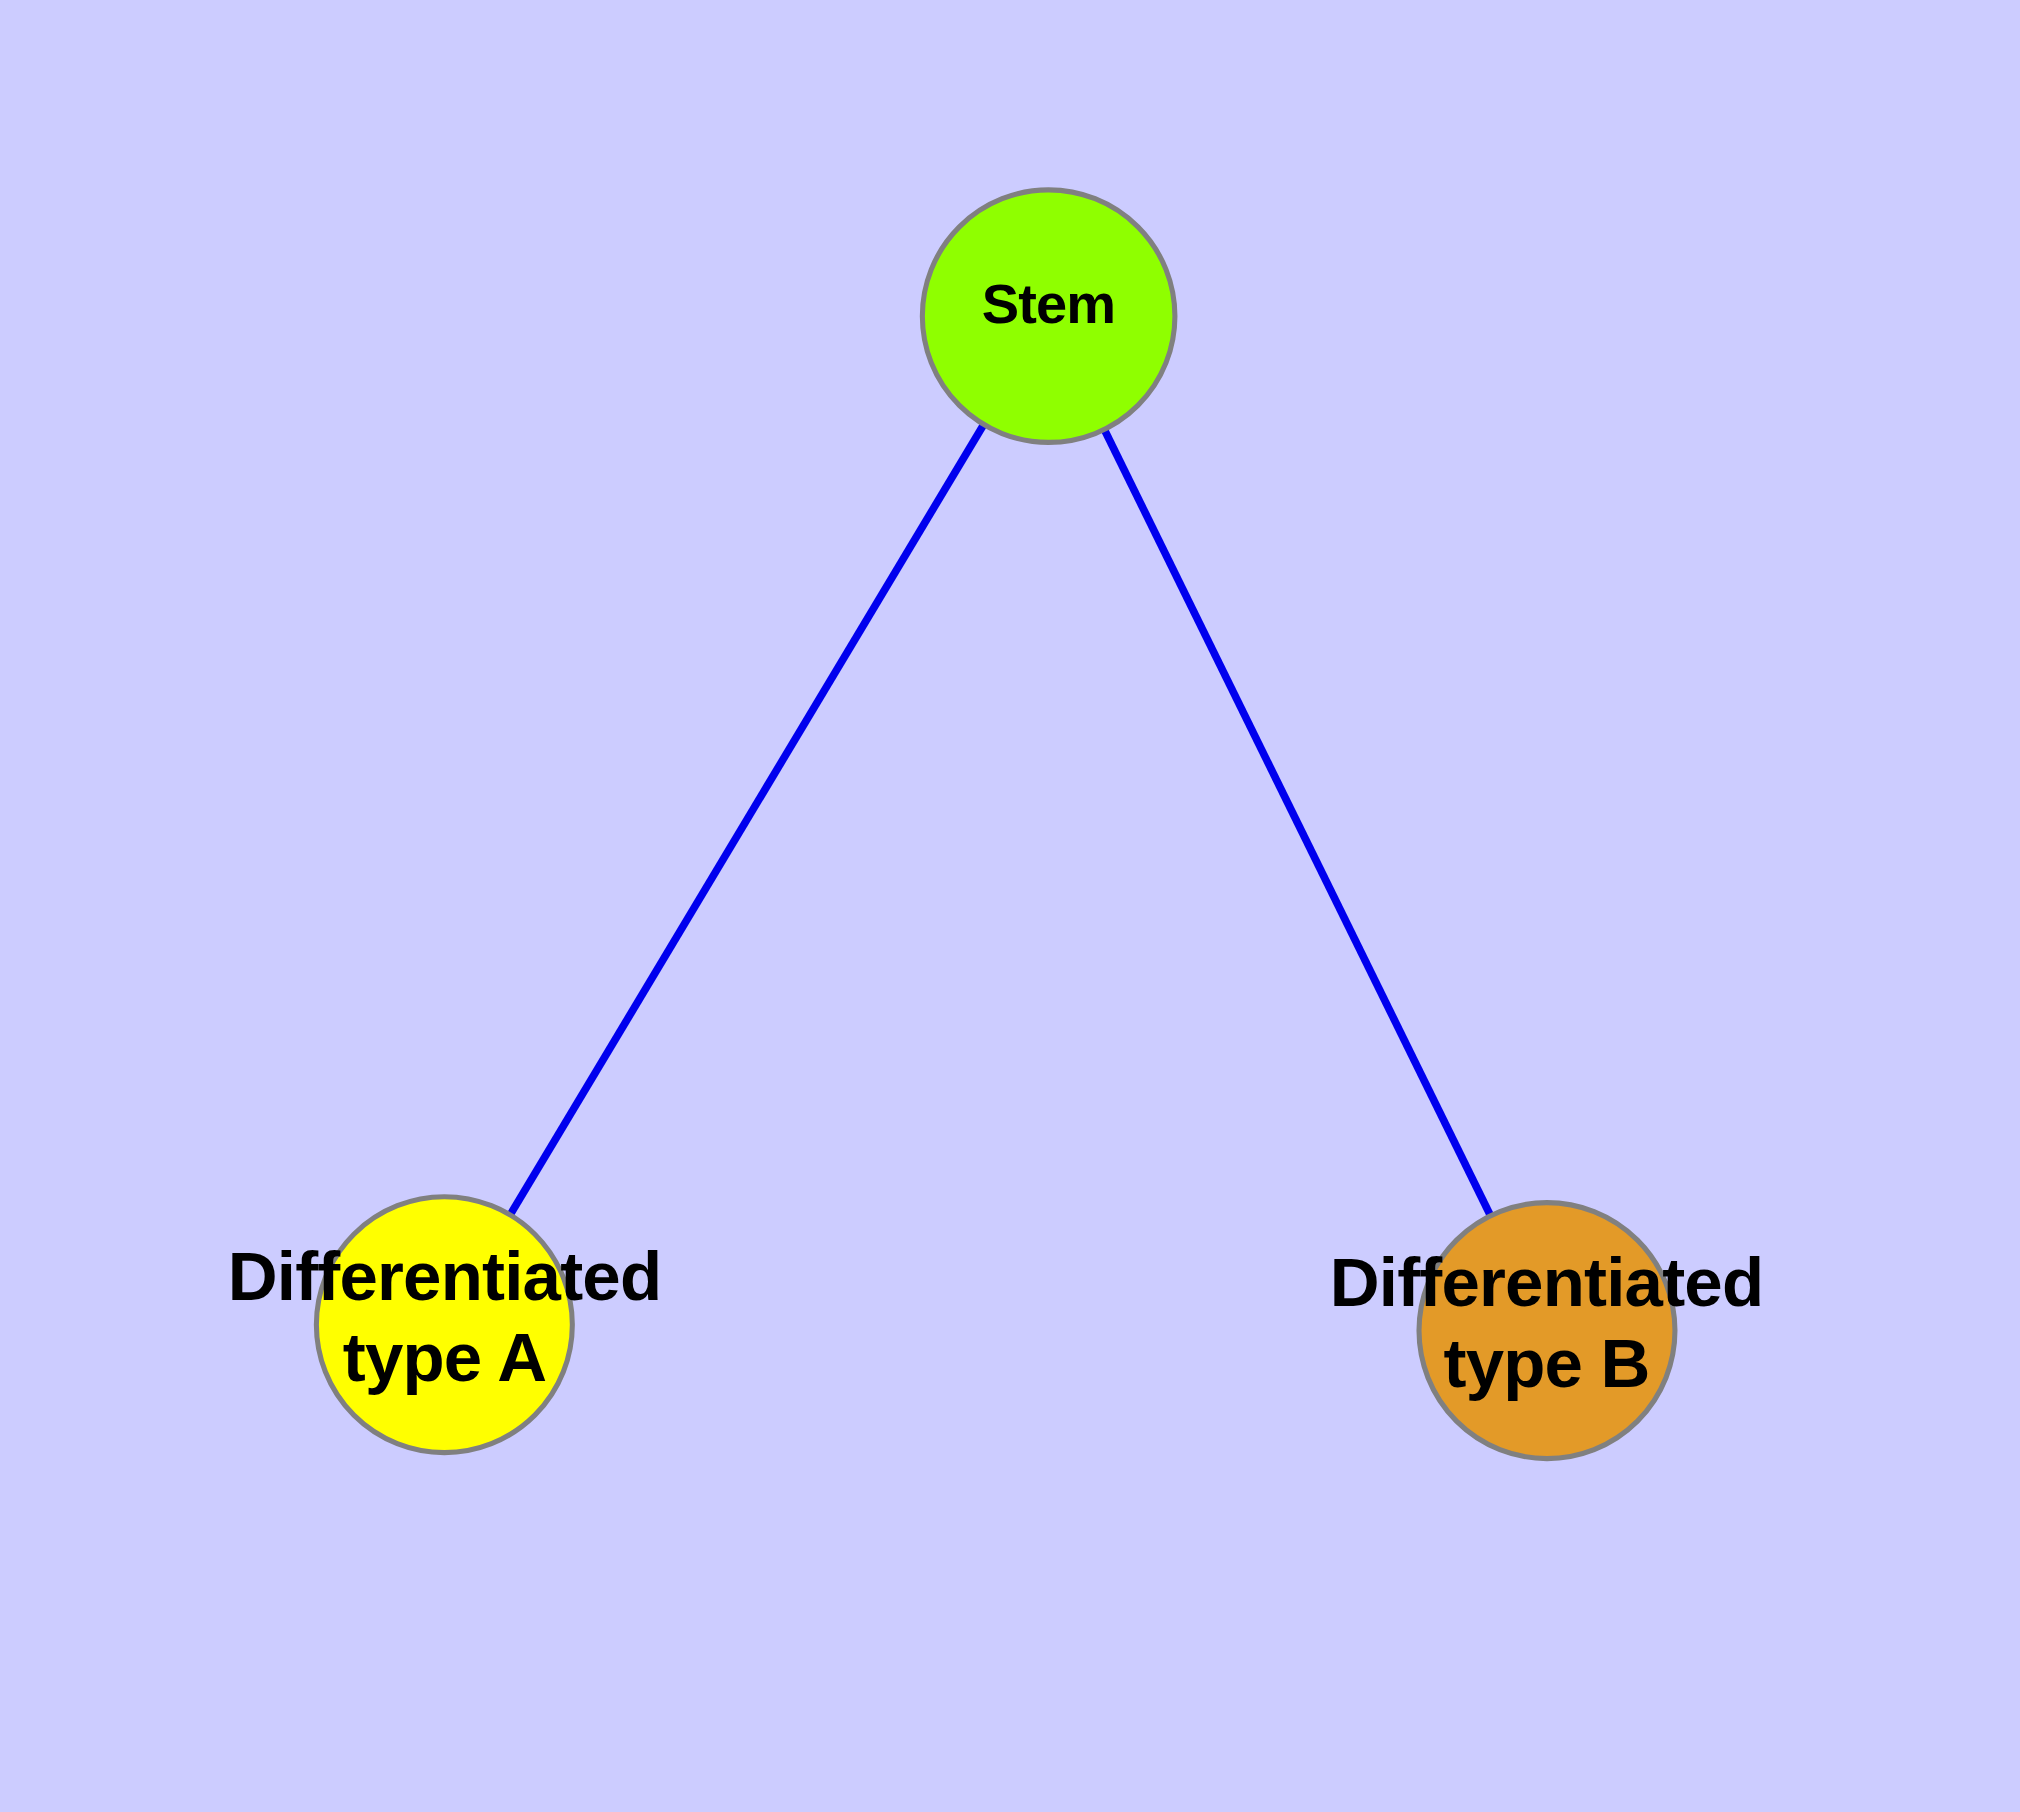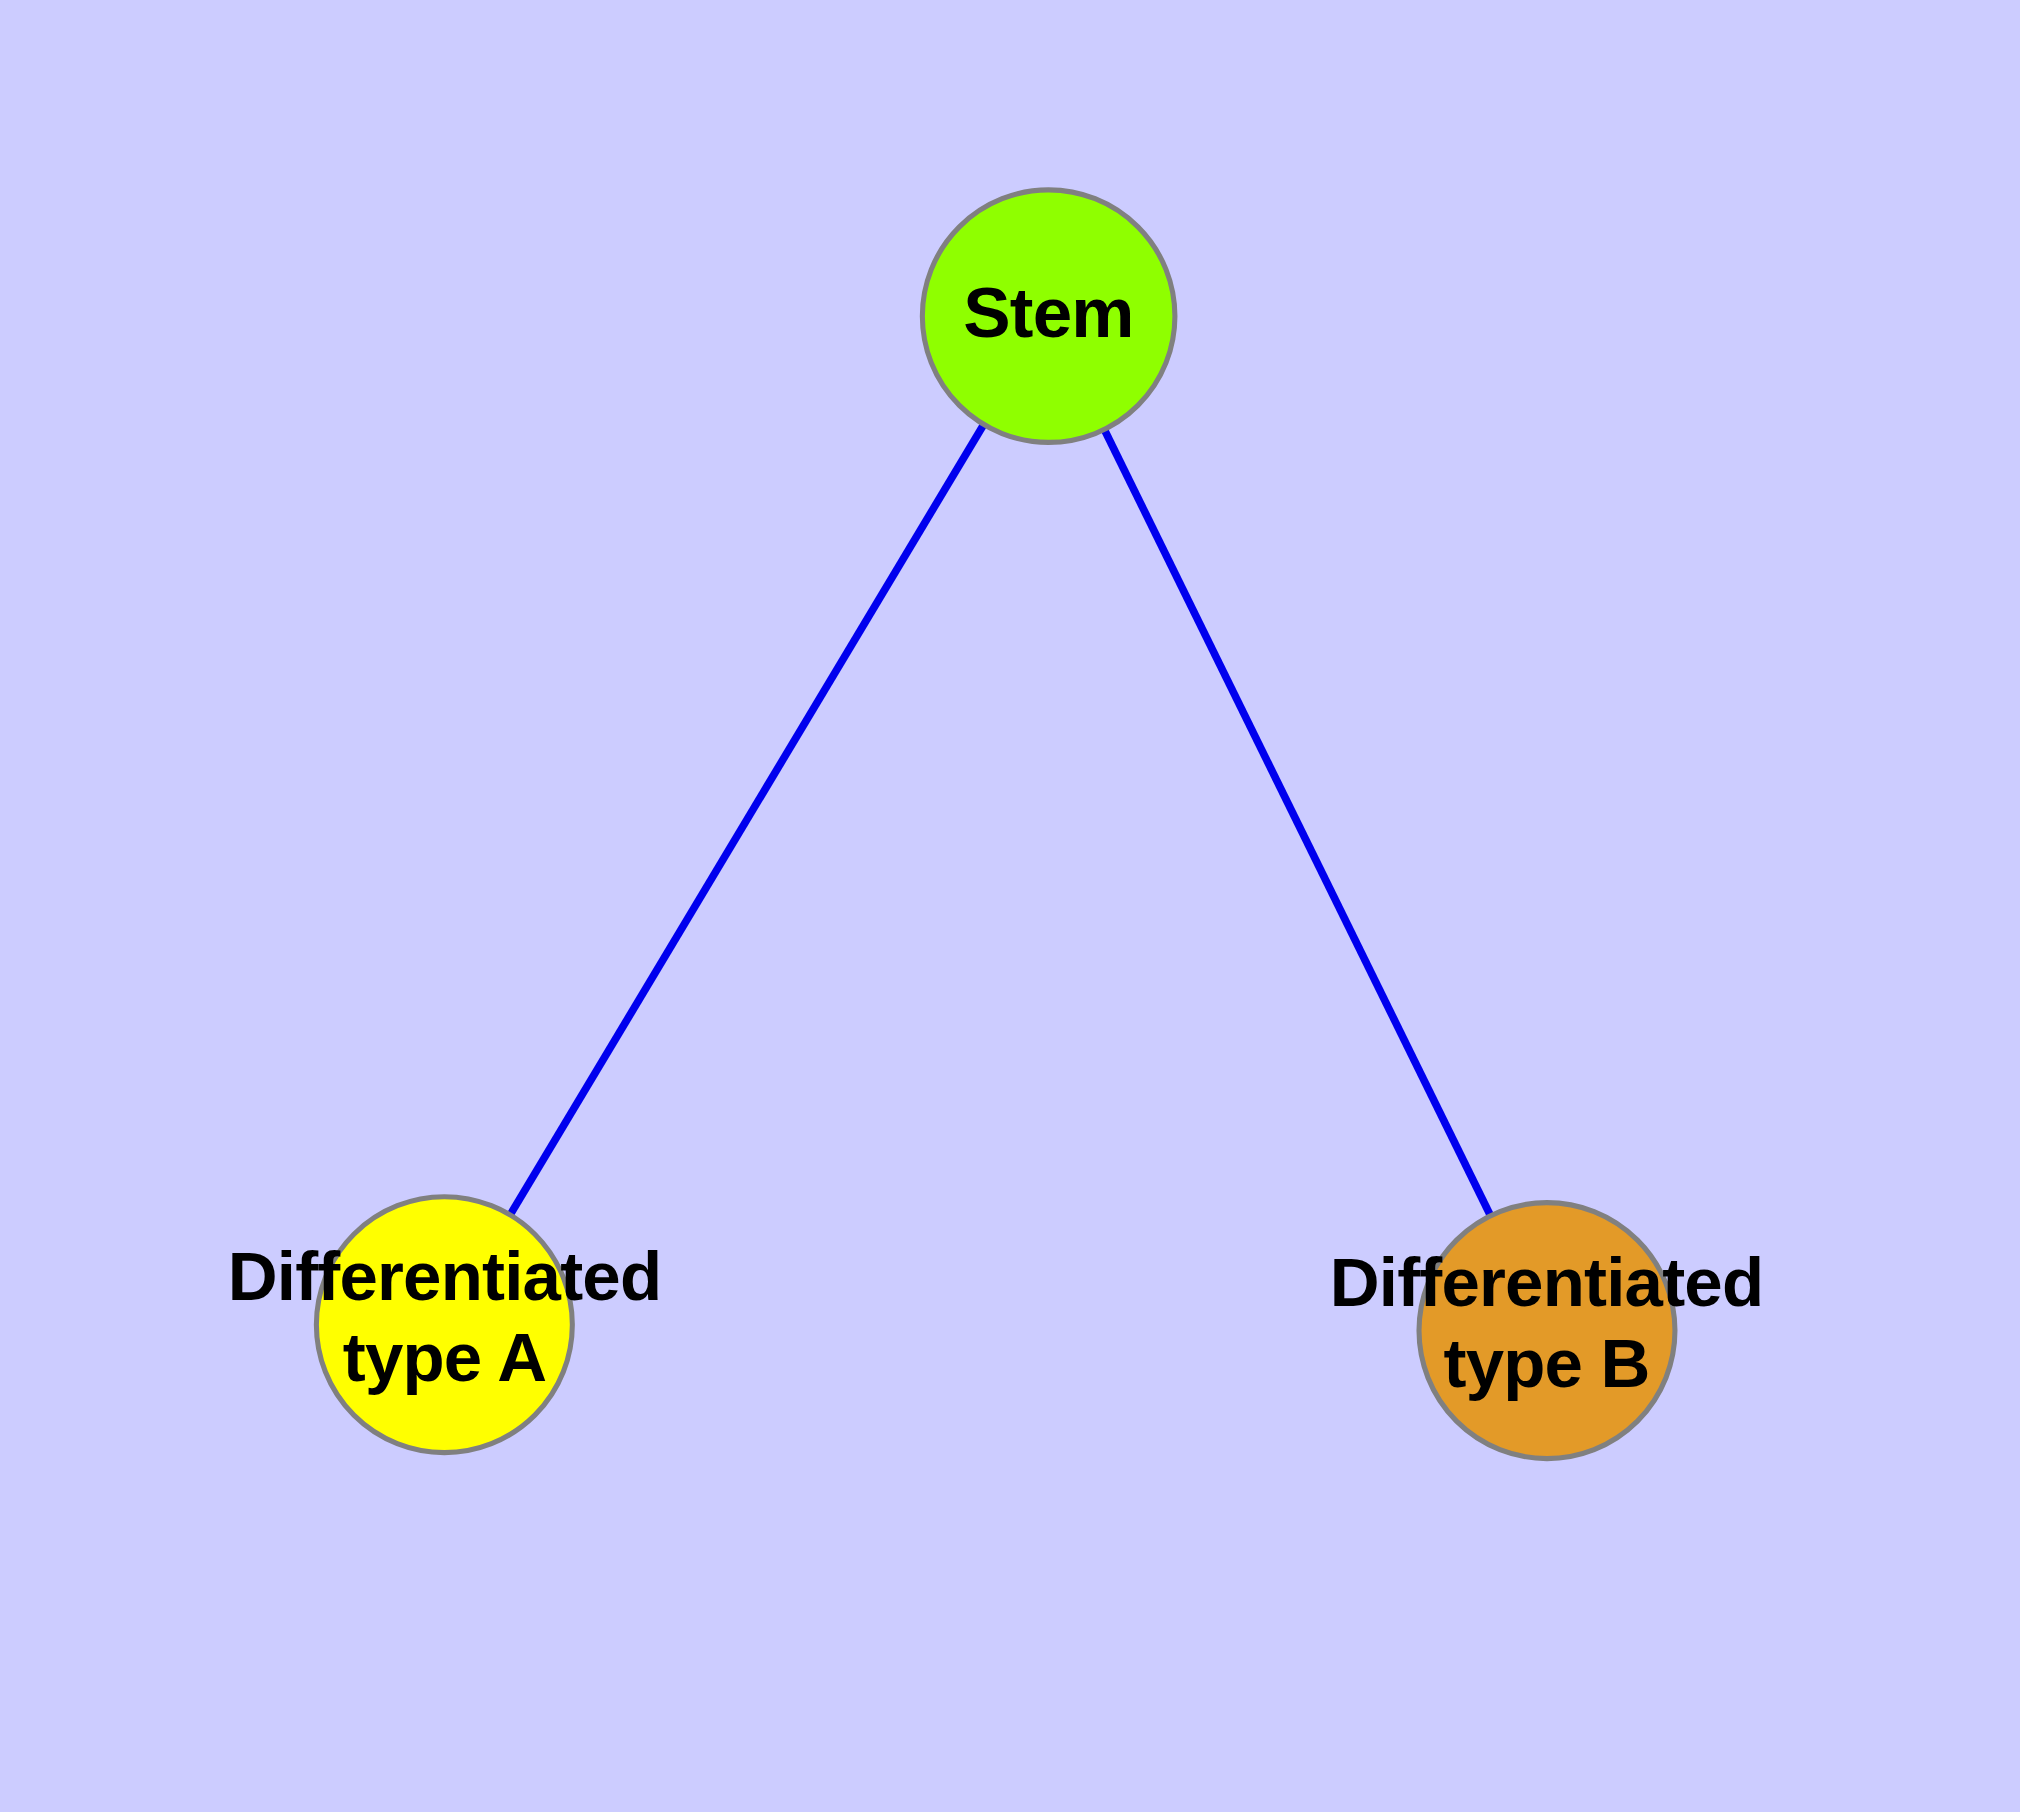--- a/index.html
+++ b/index.html
@@ -30,21 +30,21 @@
     color: #000000;
     line-height: 1.18;
     white-space: pre;
     pointer-events: none;
     letter-spacing: -0.8px;
   }
   .node-label.big {
     font-size: 69px;
   }
   .node-label.stem {
-    font-size: 71px;
+    font-size: 56px;
   }
 </style>
 </head>
 <body>
 
 <div id="canvas">
 
   <svg id="graph-svg" viewBox="0 0 2384 2138" xmlns="http://www.w3.org/2000/svg">
     <g id="edges-group">
         <line x1="1160.9330881190722" y1="499.9559959864014" x2="601.094843122562" y2="1434.3283824462148" stroke="#0000ee" stroke-width="9" stroke-linecap="butt"></line>

